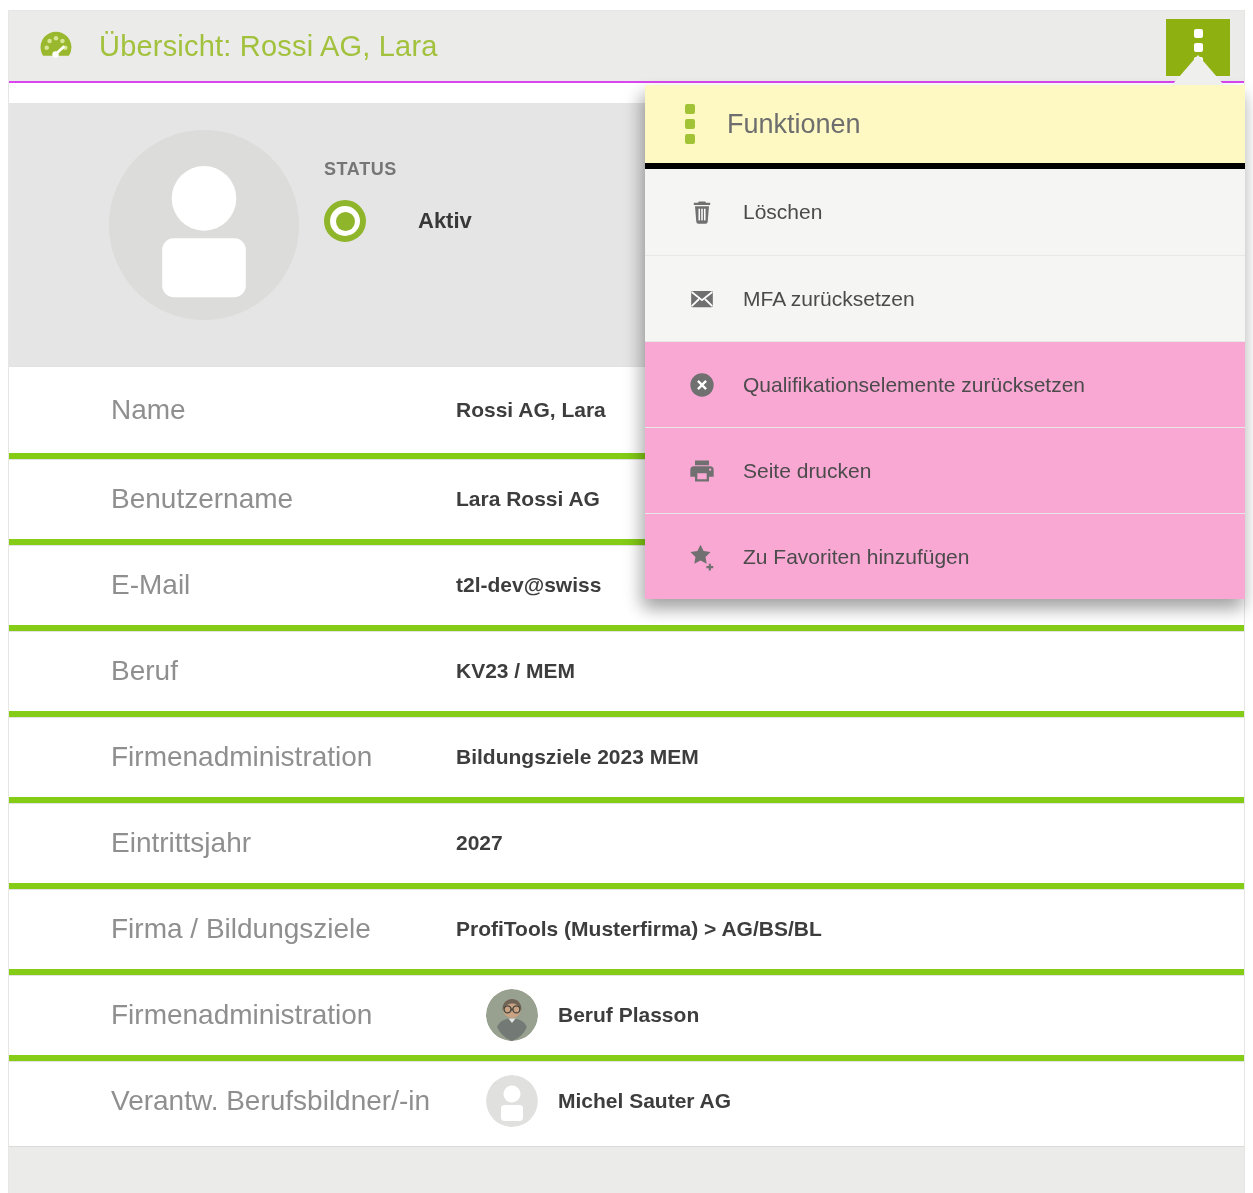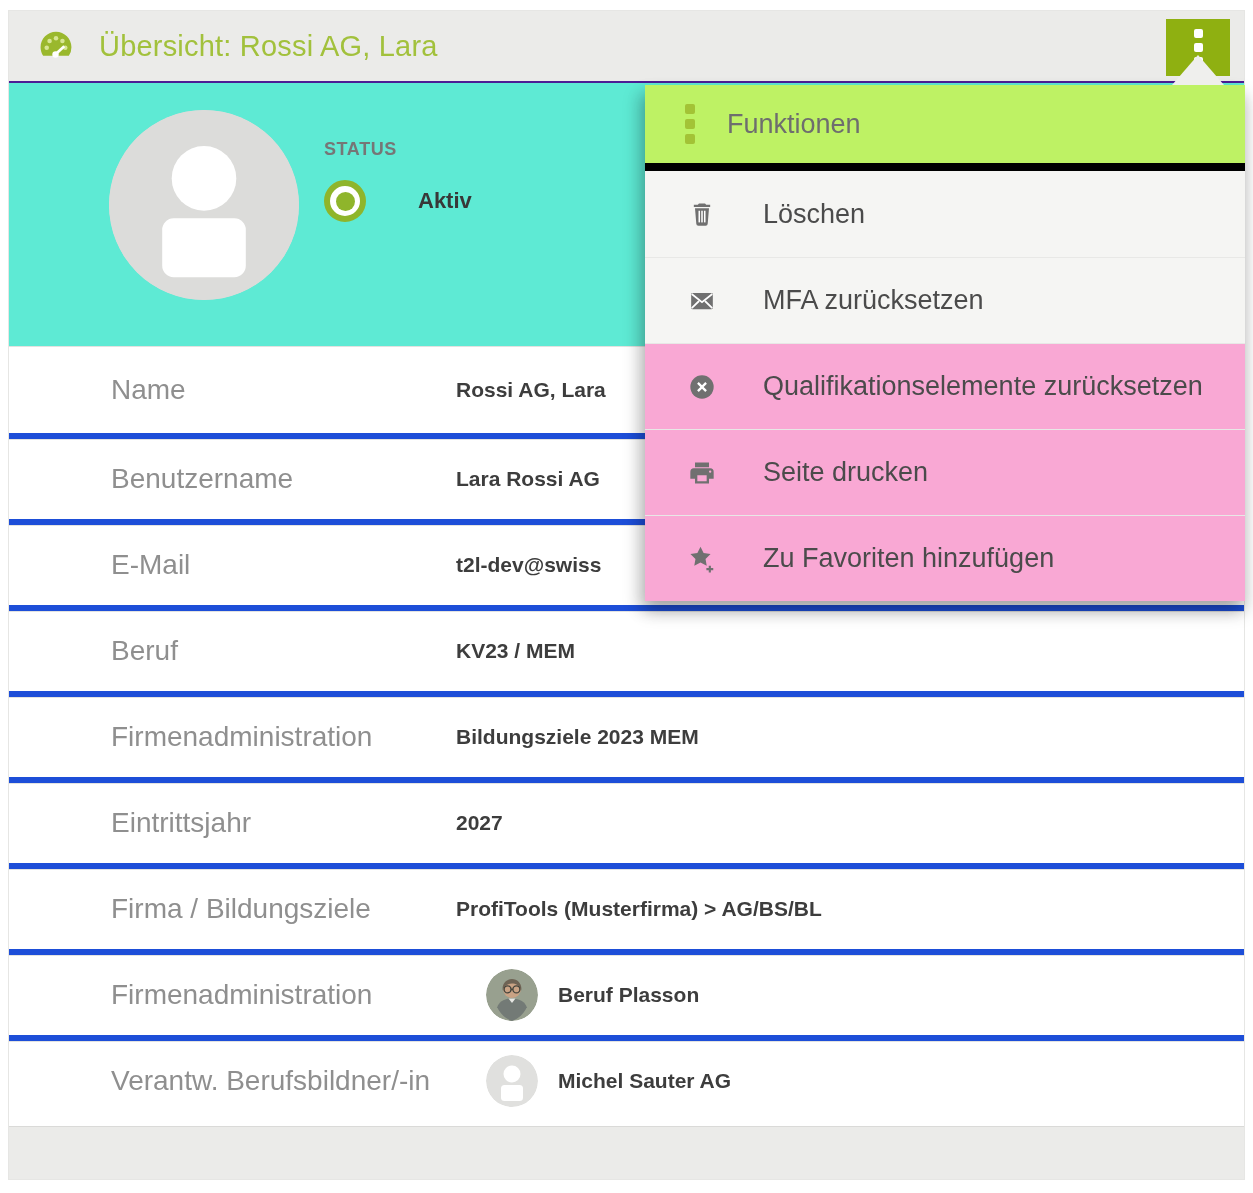--- a/index.html
+++ b/index.html
@@ -7,39 +7,39 @@
     width:1253px;height:1193px;position:relative;overflow:hidden;
     font-family:"Liberation Sans","DejaVu Sans",sans-serif;
     -webkit-font-smoothing:antialiased;
   }
   
   .card{
     position:absolute;left:8px;top:10px;width:1237px;
     border:1px solid #e6e6e4;background:#ffffff;box-sizing:border-box;
   }
   .card-header{
-    height:70px;background:#ebebe9;border-bottom:2px solid #4c1d95;
+    height:70px;background:#ebebe9;border-bottom:2px solid #d946ef;
     display:flex;align-items:center;padding-left:28px;position:relative;
   }
   .gauge-icon{width:38px;height:38px;display:inline-block;}
   .gauge-icon svg{width:38px;height:38px;}
   .card-title{
     margin:0 0 0 24px;font-size:29px;font-weight:400;color:#a2c13c;letter-spacing:.2px;
   }
   .menu-button{
     position:absolute;top:8px;right:14px;width:64px;height:57px;
     background:#8fb011;border:none;cursor:pointer;
     display:flex;align-items:center;justify-content:center;padding:0;
   }
   .kebab{display:inline-flex;flex-direction:column;align-items:center;}
   .kebab i{display:block;width:9px;height:9px;border-radius:2px;margin:2.5px 0;}
   .kebab.white i{background:#ffffff;}
   .kebab.green i{background:#a3c336;width:10px;height:10px;}
   
-  .status-section{height:263px;background:#5eead4;position:relative;}
+  .status-section{height:263px;background:#e5e5e5;position:relative;margin-top:20px;}
   .big-avatar{
     position:absolute;left:100px;top:27px;width:190px;height:190px;border-radius:50%;
     overflow:hidden;background:#dcdcda;
   }
   .big-avatar svg{width:190px;height:190px;display:block;}
   .status-block{position:absolute;left:315px;top:56px;}
   .status-label{font-size:18px;font-weight:700;color:#767676;letter-spacing:.6px;}
   .status-value-row{display:flex;align-items:center;margin-top:20px;gap:32px;}
   .radio-icon{
     width:30px;height:30px;border:6px solid #8fb52b;border-radius:50%;
@@ -47,21 +47,21 @@
   }
   .radio-icon .dot{width:19px;height:19px;border-radius:50%;background:#8fb52b;}
   .status-value{margin-left:20px;font-size:22px;font-weight:600;color:#383838;}
   
   .rows{background:#ffffff;border-top:1px solid #e2e2e0;}
   .field-row{
     height:86px;display:flex;align-items:center;padding-left:102px;
     box-sizing:border-box;background:#ffffff;
   }
   .field-row:not(:first-child){
-    border-top:6px solid #1d4ed8;
+    border-top:6px solid #84cc16;
     box-shadow:inset 0 1px 0 #e3e3e1;
   }
   .field-label{width:345px;font-size:28px;color:#8f8f8f;flex:none;}
   .field-value-wrap{display:flex;align-items:center;}
   .field-value{font-size:21px;font-weight:600;color:#3d3d3d;}
   .row-avatar{
     width:52px;height:52px;border-radius:50%;overflow:hidden;flex:none;
     margin-left:30px;margin-right:20px;display:inline-block;
   }
   .row-avatar svg{width:52px;height:52px;display:block;}
@@ -71,34 +71,34 @@
   .menu{
     position:absolute;left:645px;top:85px;width:600px;z-index:20;
     box-shadow:0 10px 16px rgba(0,0,0,.28),-8px 8px 16px rgba(0,0,0,.12);
   }
   .menu-arrow{
     position:absolute;top:-30px;left:527px;width:0;height:0;
     border-left:26px solid transparent;border-right:26px solid transparent;
     border-bottom:30px solid #efefed;z-index:21;
   }
   .menu-header{
-    height:78px;background:#bef264;border-bottom:8px solid #000000;
+    height:78px;background:#fef9c3;border-bottom:6px solid #000000;
     display:flex;align-items:center;padding-left:40px;box-sizing:content-box;
   }
   .menu-title{margin-left:32px;font-size:27px;color:#6e6e6e;}
   .menu-items{background:#ffffff;}
   .menu-item{
     height:86px;display:flex;align-items:center;padding-left:40px;
     box-sizing:border-box;background:#f9a8d4;cursor:pointer;
   }
   .menu-item:nth-child(-n+2){background:#f5f5f3;}
   .menu-item + .menu-item{border-top:1px solid #e8e8e6;}
   .menu-item .mi-icon{width:34px;display:inline-flex;justify-content:center;flex:none;}
   .menu-item .mi-icon svg{display:block;}
-  .menu-item .mi-label{margin-left:44px;font-size:27px;color:#4b4b4b;}
+  .menu-item .mi-label{margin-left:24px;font-size:21px;color:#4b4b4b;}
 </style>
 </head>
 <body>
 
 <div class="page">
   <div class="card">
 
     <div class="card-header">
       <span class="gauge-icon">
         <svg viewBox="0 0 32 32">

